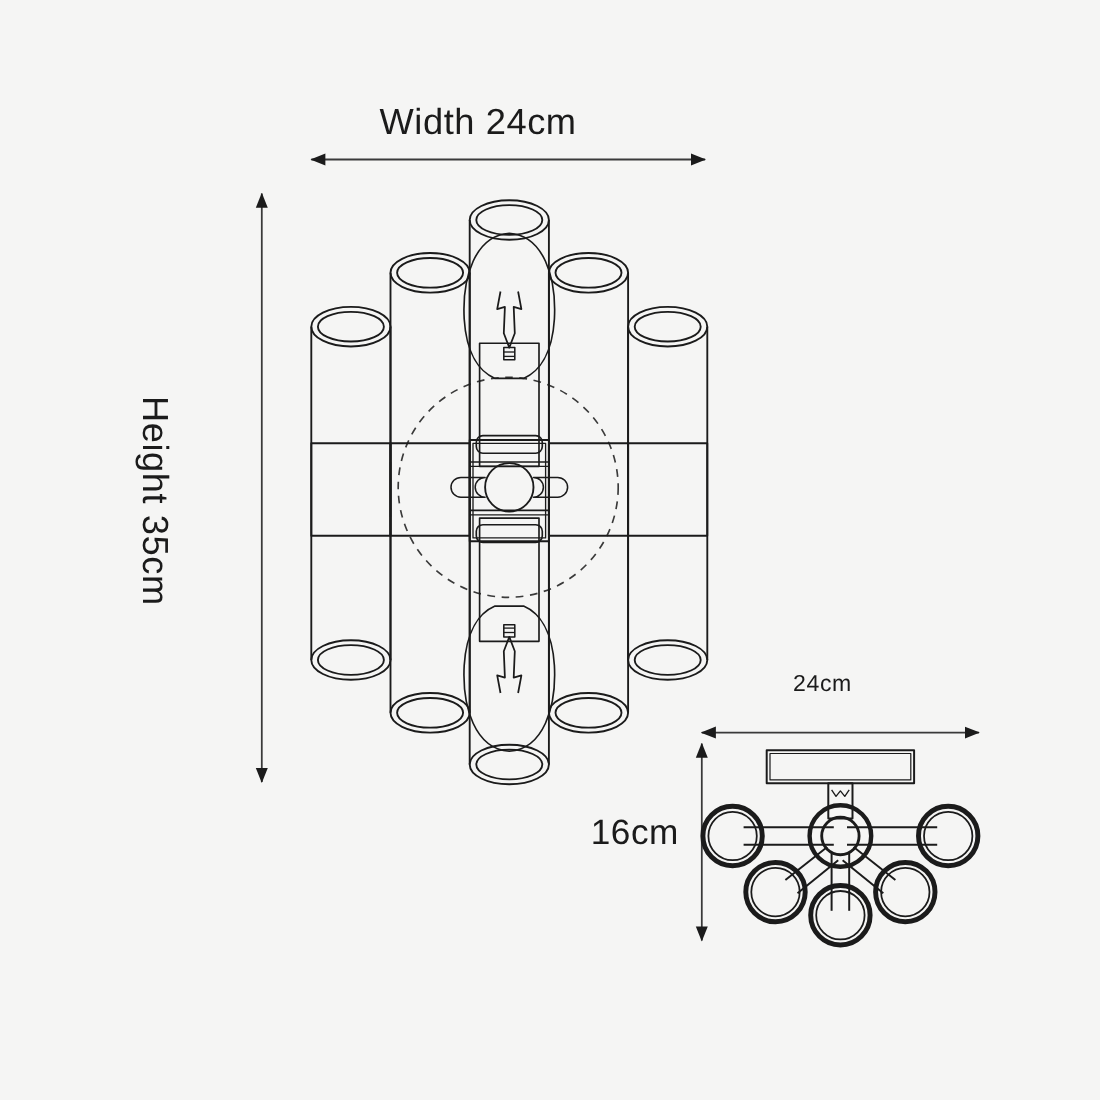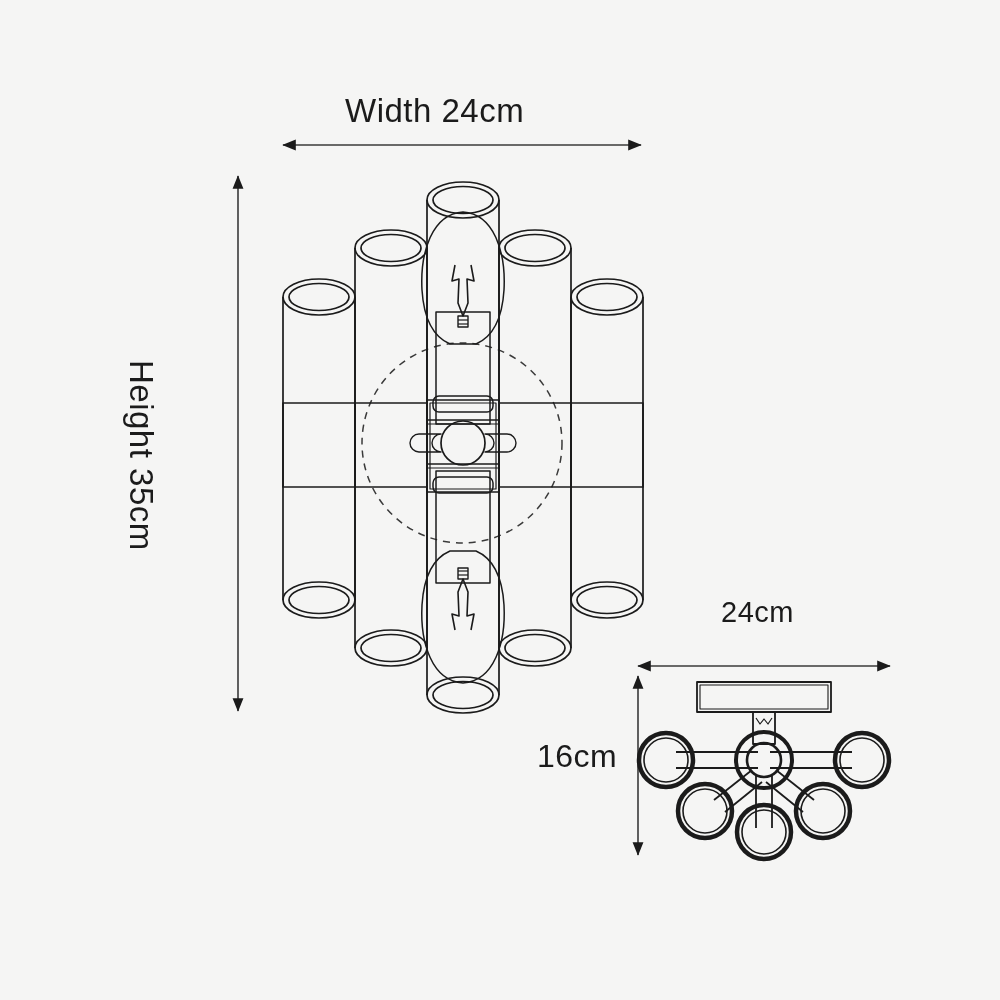--- a/index.html
+++ b/index.html
@@ -41,22 +41,22 @@
   }
   #height-label {
     left: 160px;
     top: 360px;
     font-size: 33px;
     transform: rotate(90deg);
     transform-origin: left top;
   }
   #plan-width-label {
     left: 721px;
-    top: 596px;
-    font-size: 29px;
+    top: 610px;
+    font-size: 21px;
   }
   #plan-height-label {
     left: 537px;
     top: 738px;
     font-size: 32px;
   }
 </style>
 </head>
 <body>
 

